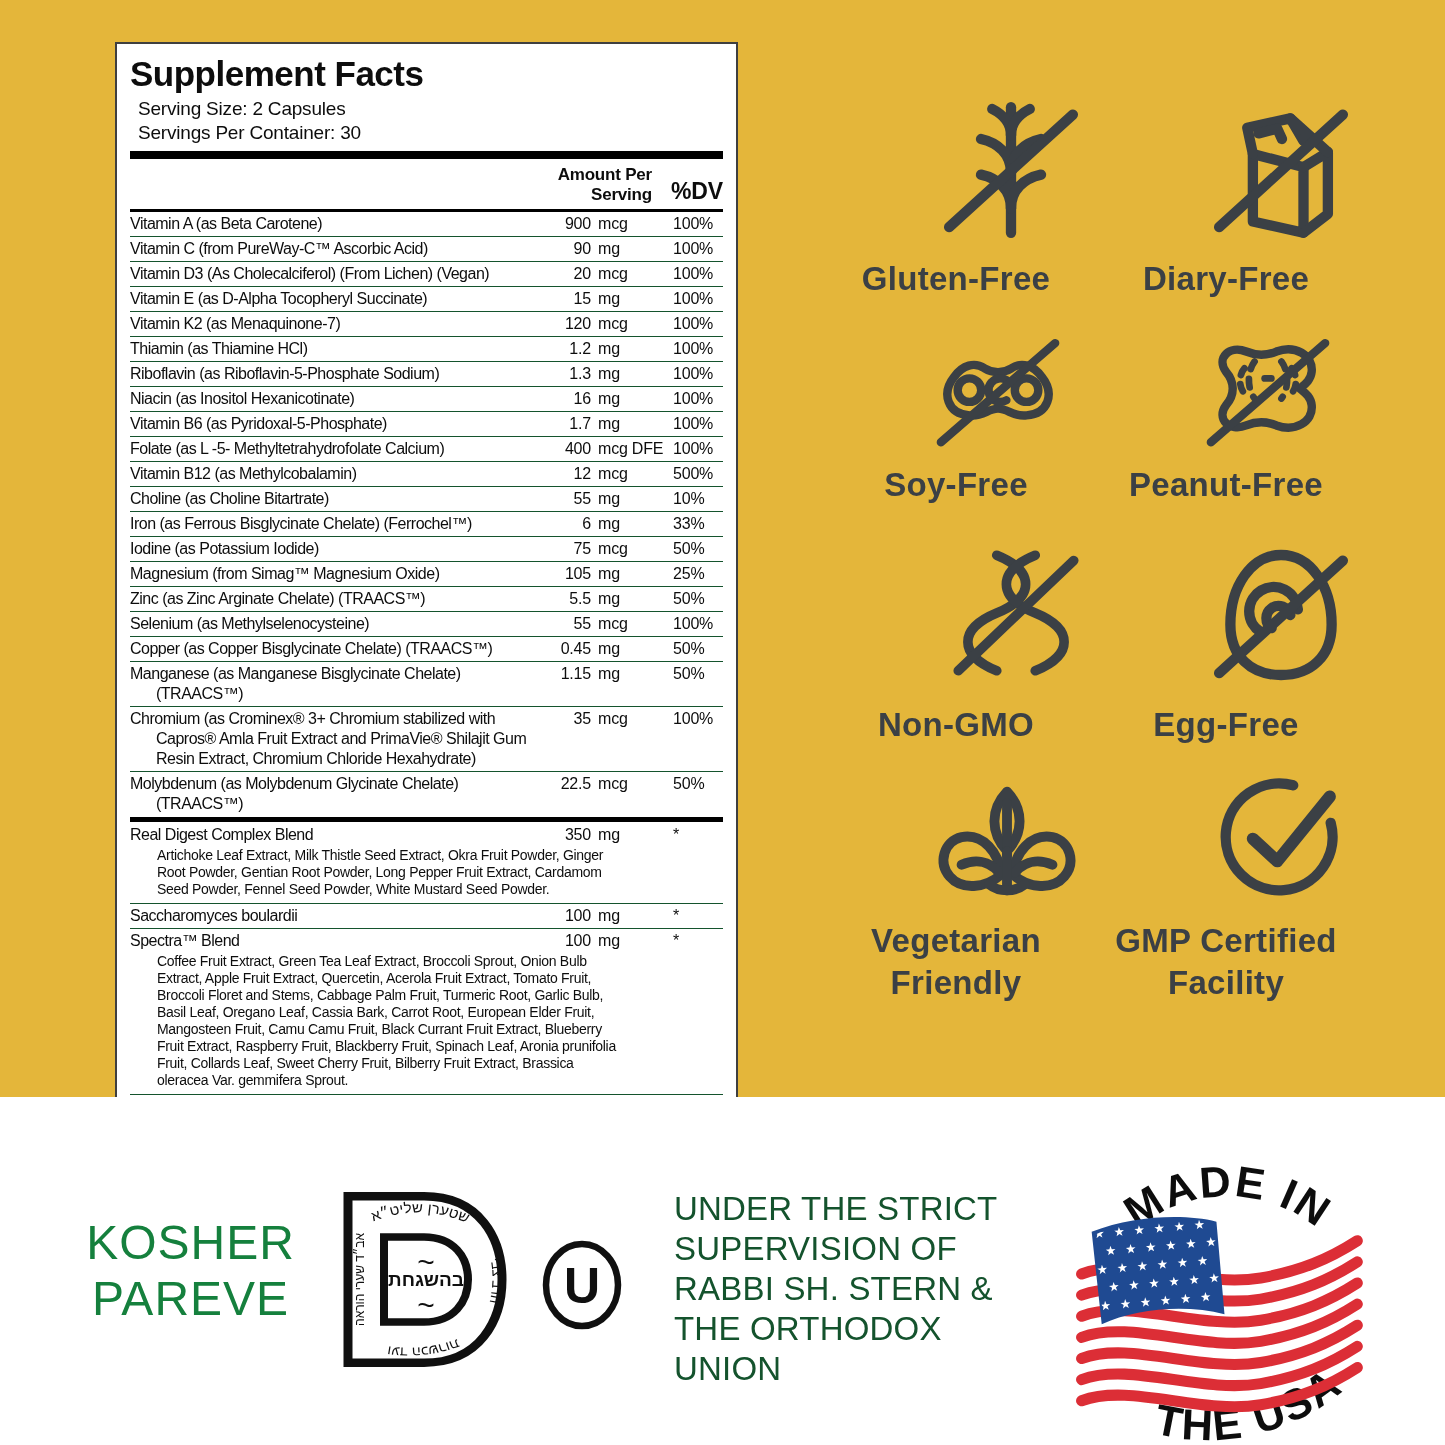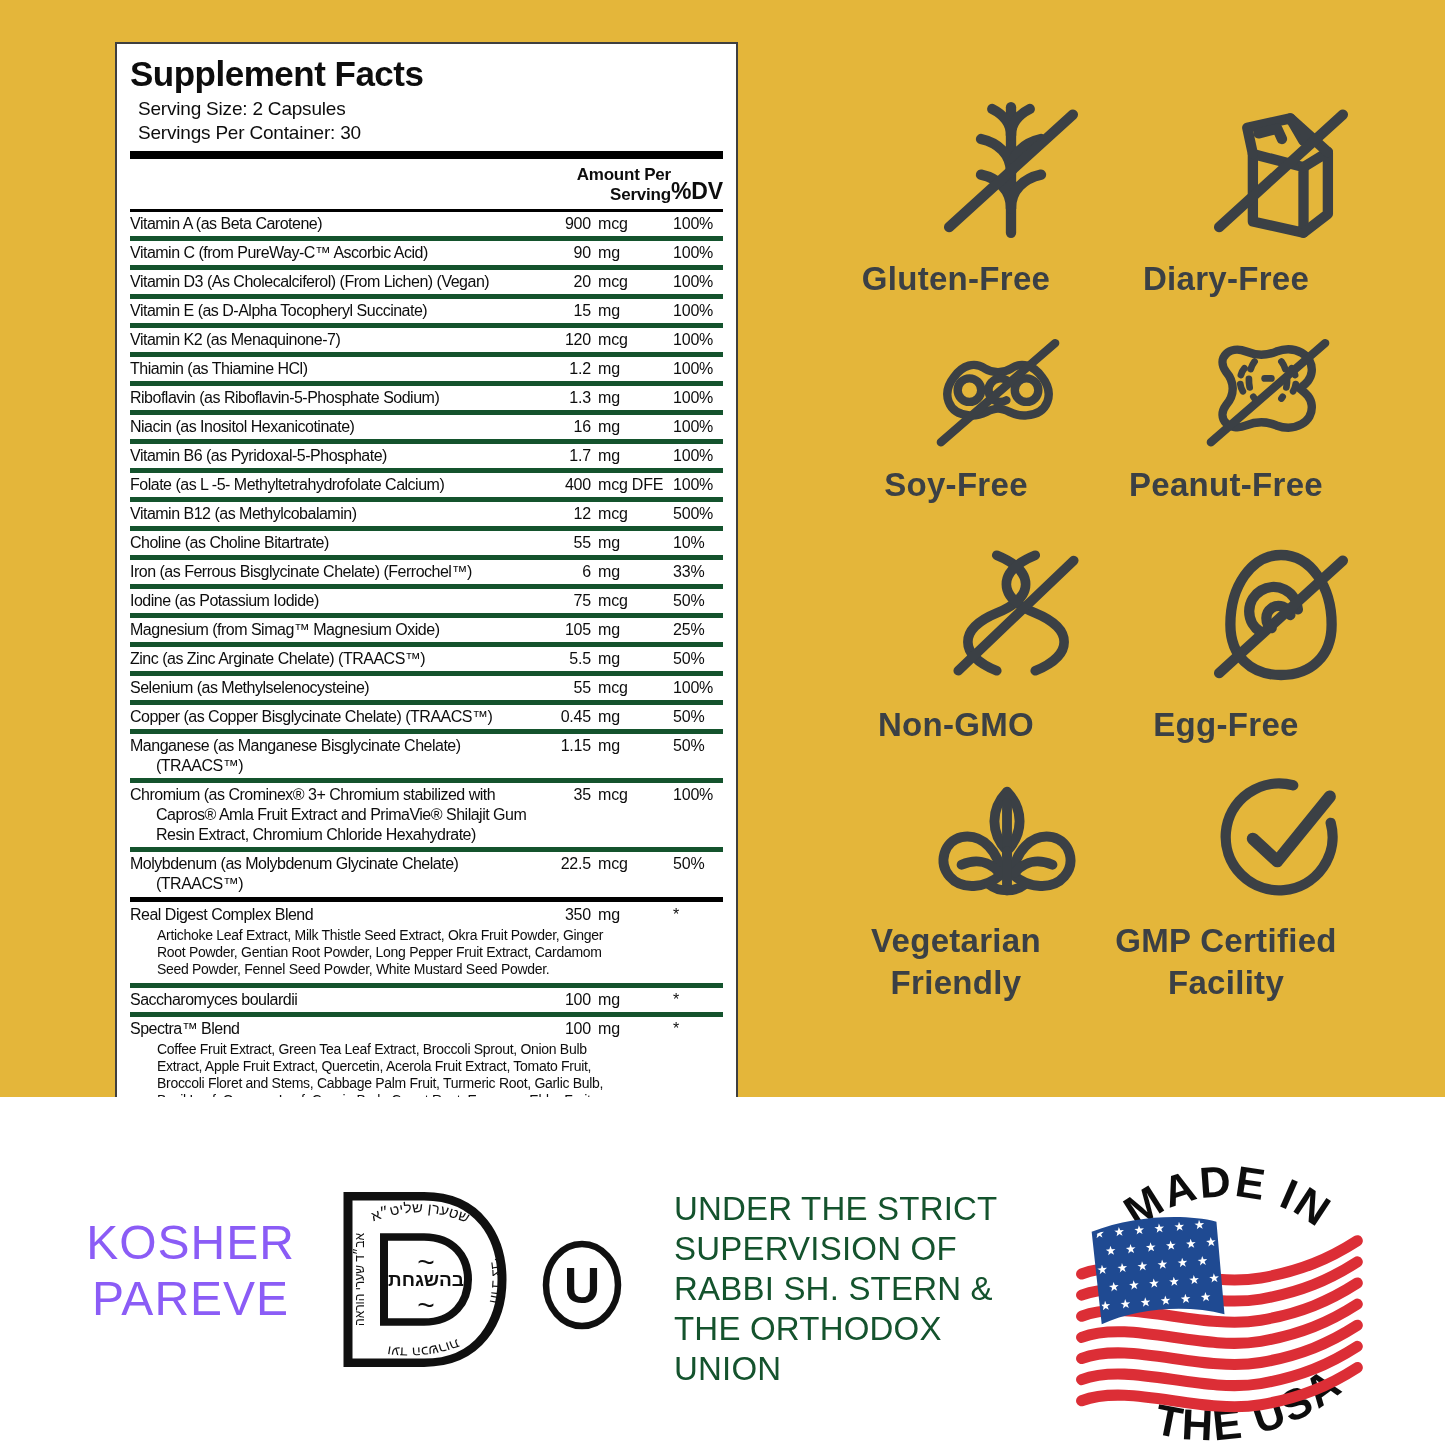--- a/index.html
+++ b/index.html
@@ -11,26 +11,26 @@
     position:absolute; left:115px; top:42px; width:623px;
     background:#fff; border:2px solid #3f3f3f; padding:12px 13px 10px 13px;
     color:#0d0d0d; letter-spacing:-0.2px;
   }
   .sf-title { font-size:35px; font-weight:bold; letter-spacing:-0.5px; line-height:1.05; margin-bottom:4px; }
   .sf-sub { font-size:19px; line-height:1.28;margin-left:8px; }
   .bar { background:#000; }
   .bar-thick { height:8px; margin-top:6px; }
   .bar-med { height:3px; }
   .bar-mid2 { height:5px; margin:1px 0; }
-  .sf-header { display:grid; grid-template-columns:1fr 140px 52px; align-items:end; padding:6px 0 4px 0; }
+  .sf-header { display:grid; grid-template-columns:1fr 140px 52px; align-items:end; padding:6px 0 4px 0;gap:19px; }
   .sf-header .col-amt { font-size:17px; font-weight:bold; text-align:right; }
   .sf-header .col-dv  { font-size:23px; font-weight:bold; text-align:center; }
   .sf-row {
     display:grid; grid-template-columns:1fr 58px 82px 50px;
-    padding:2px 0 2px 0; border-bottom:5px solid #14532d;
+    padding:2px 0 2px 0; border-bottom:1px solid #14532d;
     font-size:16px; line-height:1.25; align-items:start;
   }
   .sf-row.nb, .sf-row:last-child { border-bottom:none; }
   .r-name { padding-left:26px; text-indent:-26px; letter-spacing:-0.5px; }
   .r-name.italic { }
   .r-val { text-align:right; white-space:nowrap; }
   .r-unit { padding-left:7px; white-space:nowrap; }
   .r-dv { text-align:left; }
   .r-sub { grid-column:1 / 5; font-size:14px; line-height:17px; padding:2px 0 3px 27px; width:488px; letter-spacing:-0.3px; }
   .sf-footnote { font-size:19px; padding:5px 0 2px 0; }
@@ -42,21 +42,21 @@
     grid-template-rows:226px 206px 240px 258px;
   }
   .badge { display:flex; flex-direction:column; justify-content:flex-end; align-items:flex-end; }
   .badge svg { display:block; margin-bottom:10px; }
   .b-label { font-size:33px; font-weight:bold; color:#3B4045; text-align:center; line-height:1.28; letter-spacing:0.3px; width:260px; }
 
   
   .footer-strip { position:absolute; left:0; top:1097px; width:1445px; height:348px; background:#fff; }
   .kosher-text {
     position:absolute; left:68px; top:118px; width:245px; text-align:center;
-    font-size:48px; line-height:56px; letter-spacing:1px; color:#8b5cf6;
+    font-size:48px; line-height:56px; letter-spacing:1px; color:#15803d;
   }
   .seal-svg { position:absolute; left:332px; top:90px; }
   .ou-svg { position:absolute; left:540px; top:142px; }
   .supervision { position:absolute; left:674px; top:92px; font-size:33px; line-height:40px; color:#14532d; letter-spacing:0.2px; }
   .flag-svg { position:absolute; left:1060px; top:24px; }
 
   svg text { font-family:"Liberation Sans", sans-serif; }
 </style>
 </head>
 <body>

